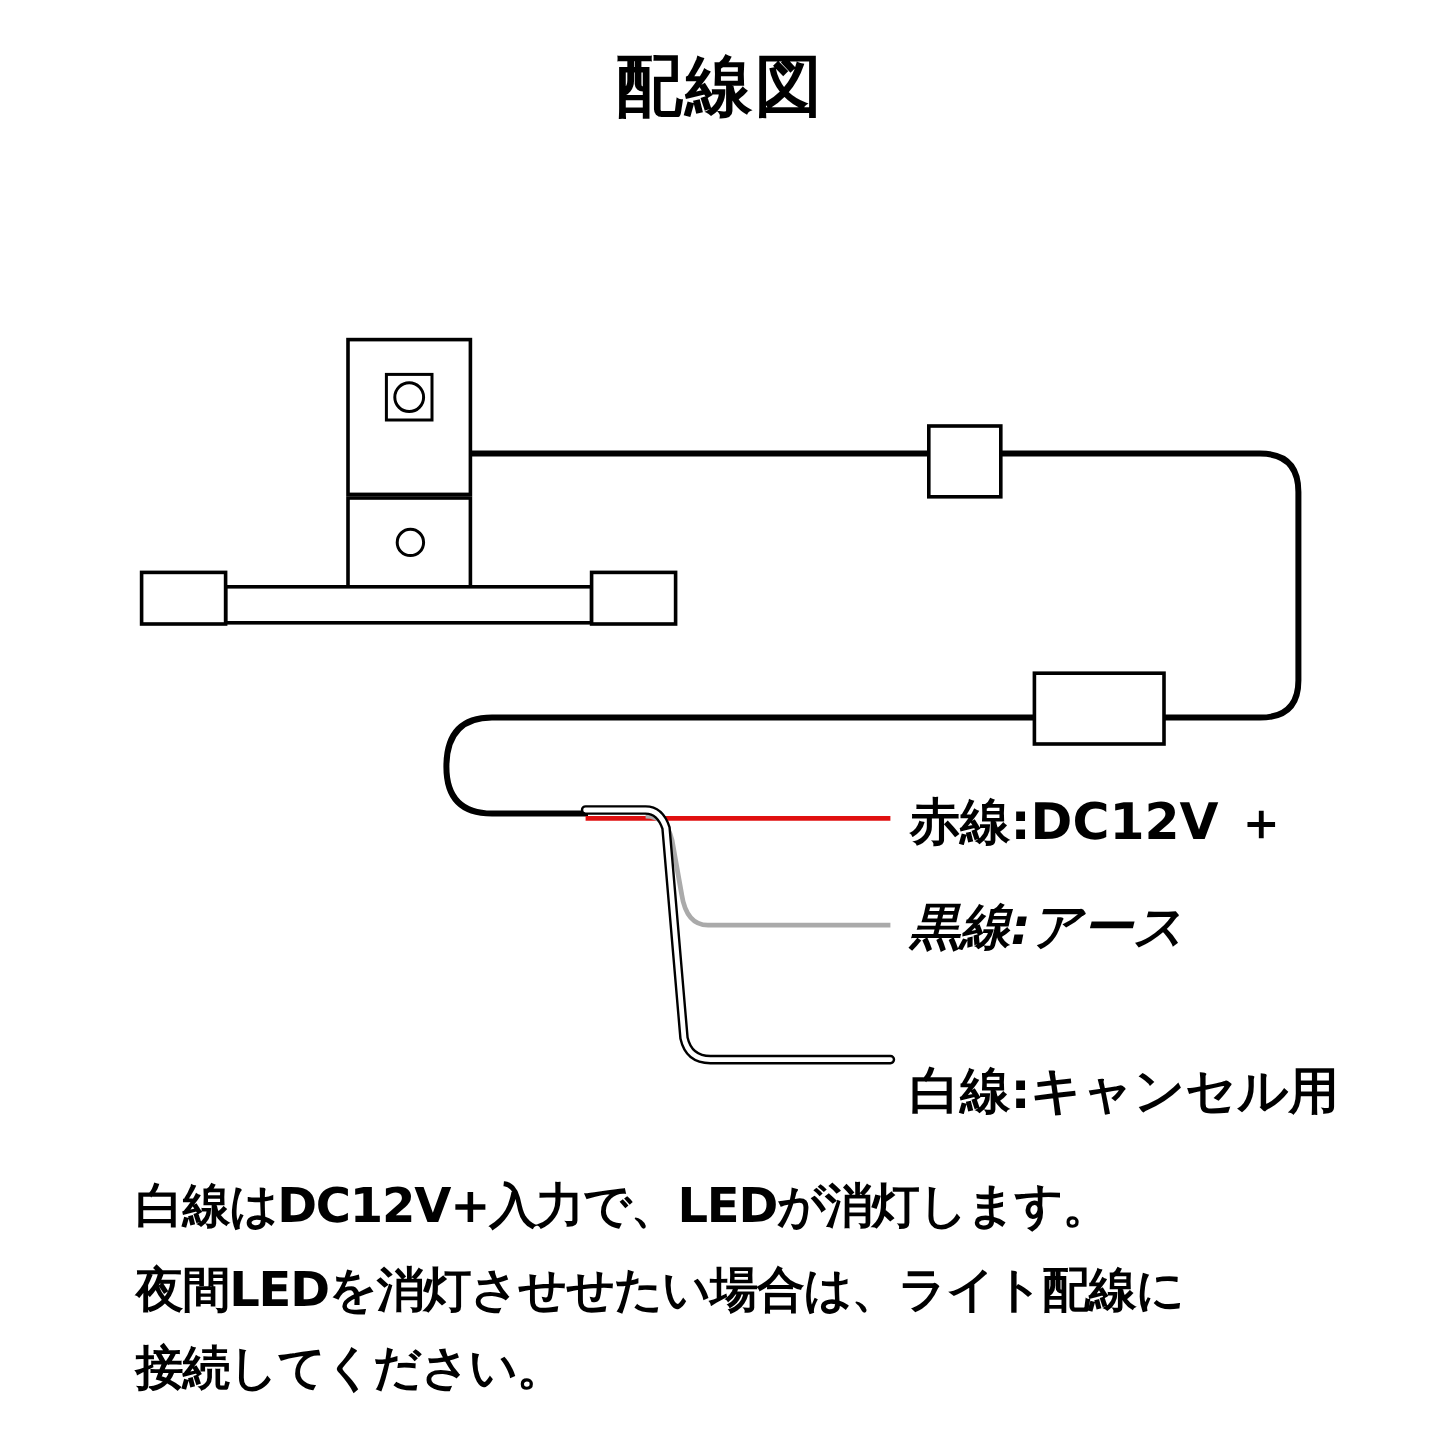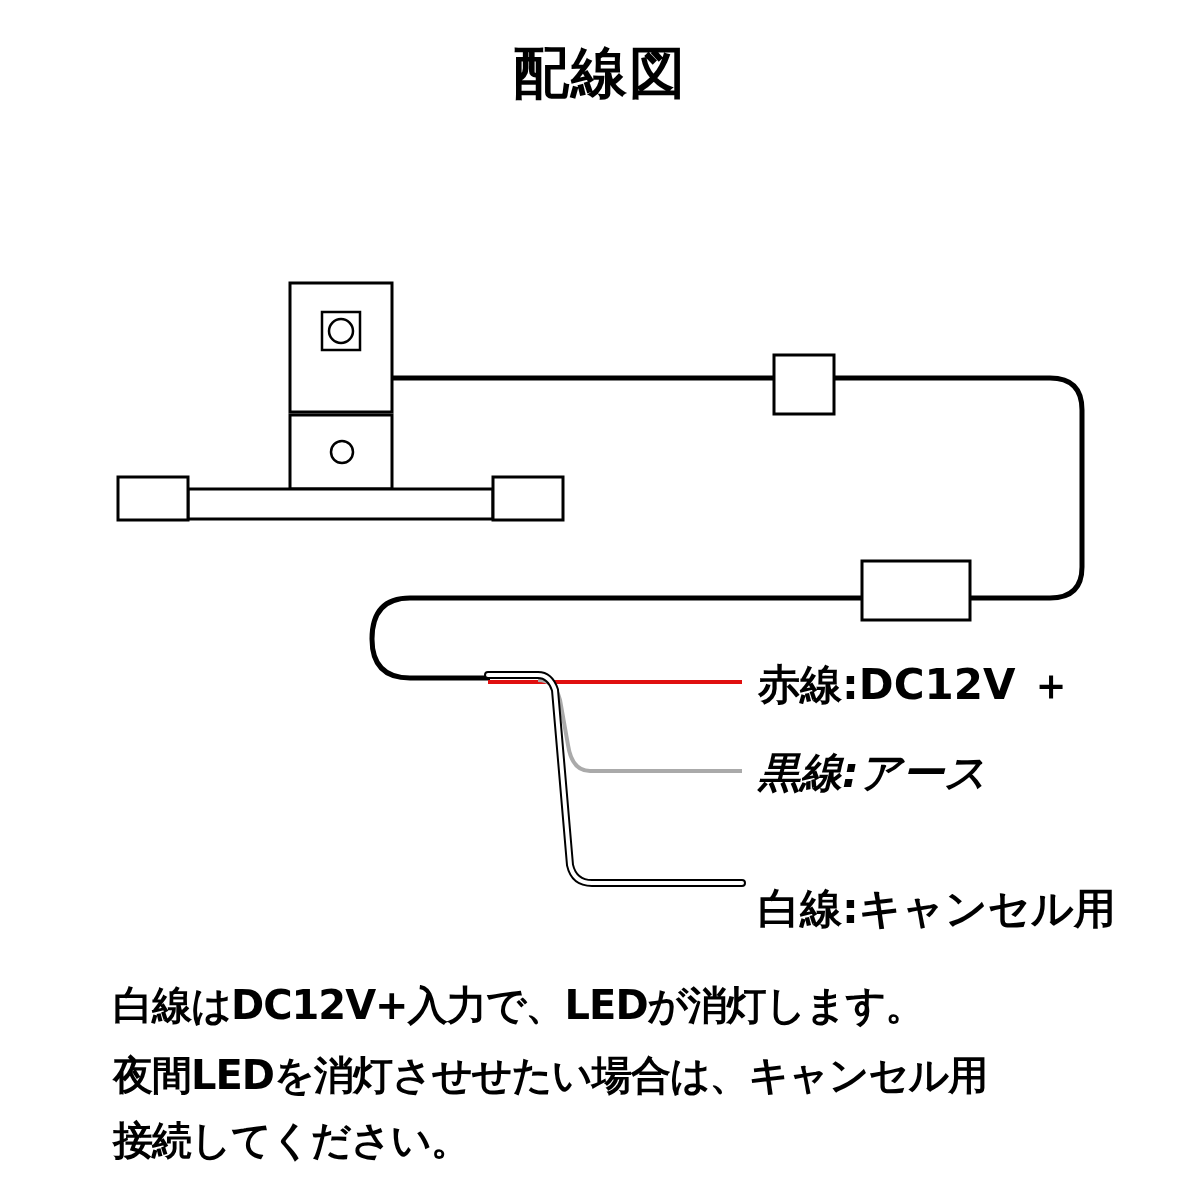--- a/index.html
+++ b/index.html
@@ -41,14 +41,14 @@
 
   <path d="M488 675 H538 Q550 675 555 690 L570 865 Q574 883 592 883 H742" fill="none" stroke="#000" stroke-width="8" stroke-linecap="round"></path>
   <path d="M488 675 H538 Q550 675 555 690 L570 865 Q574 883 592 883 H742" fill="none" stroke="#fff" stroke-width="4" stroke-linecap="round"></path>
 </svg>
 
 <div class="label" style="left:758px; top:660px;">赤線:DC12V ＋</div>
 <div class="label" style="left:758px; top:748px;font-style:italic;">黒線:アース</div>
 <div class="label" style="left:758px; top:884px;">白線:キャンセル用</div>
 
 <div class="note" style="top:975px;">白線はDC12V+入力で、LEDが消灯します。</div>
-<div class="note" style="top:1045px;">夜間LEDを消灯させせたい場合は、キャンセル用</div>
+<div class="note" style="top:1045px;">夜間LEDを消灯させせたい場合は、ライト配線に</div>
 <div class="note" style="top:1110px;text-align:center;">接続してください。</div>
 
 </body></html>

